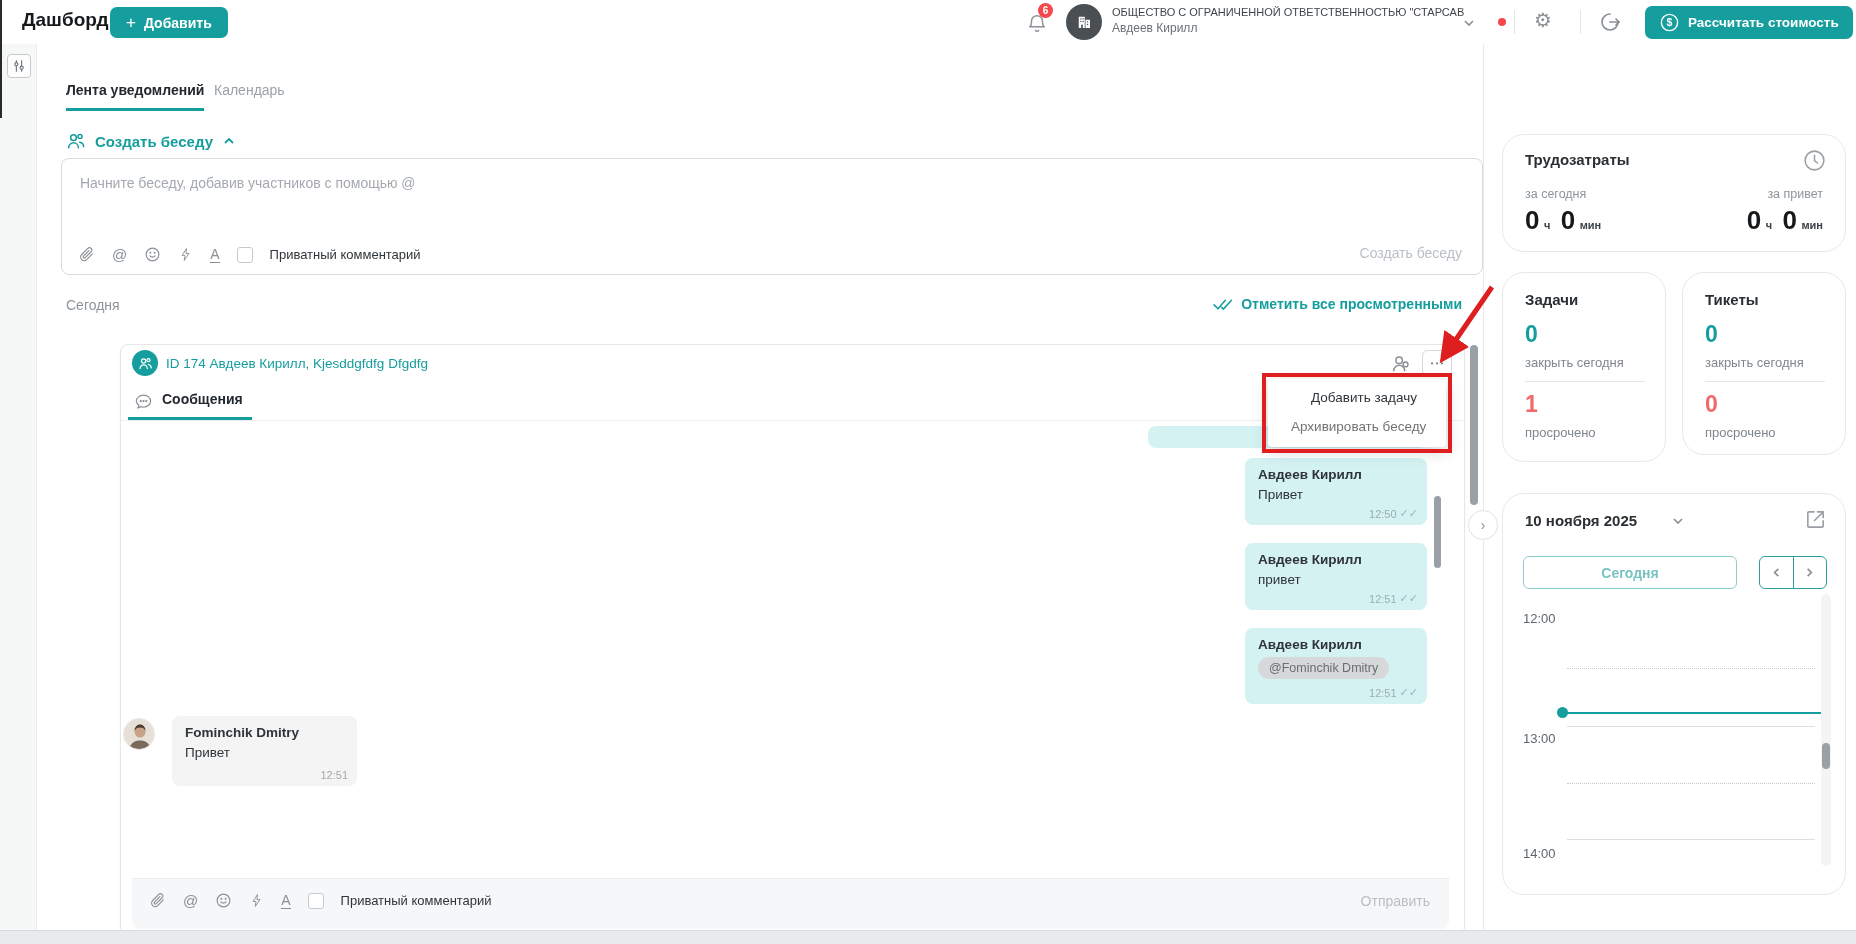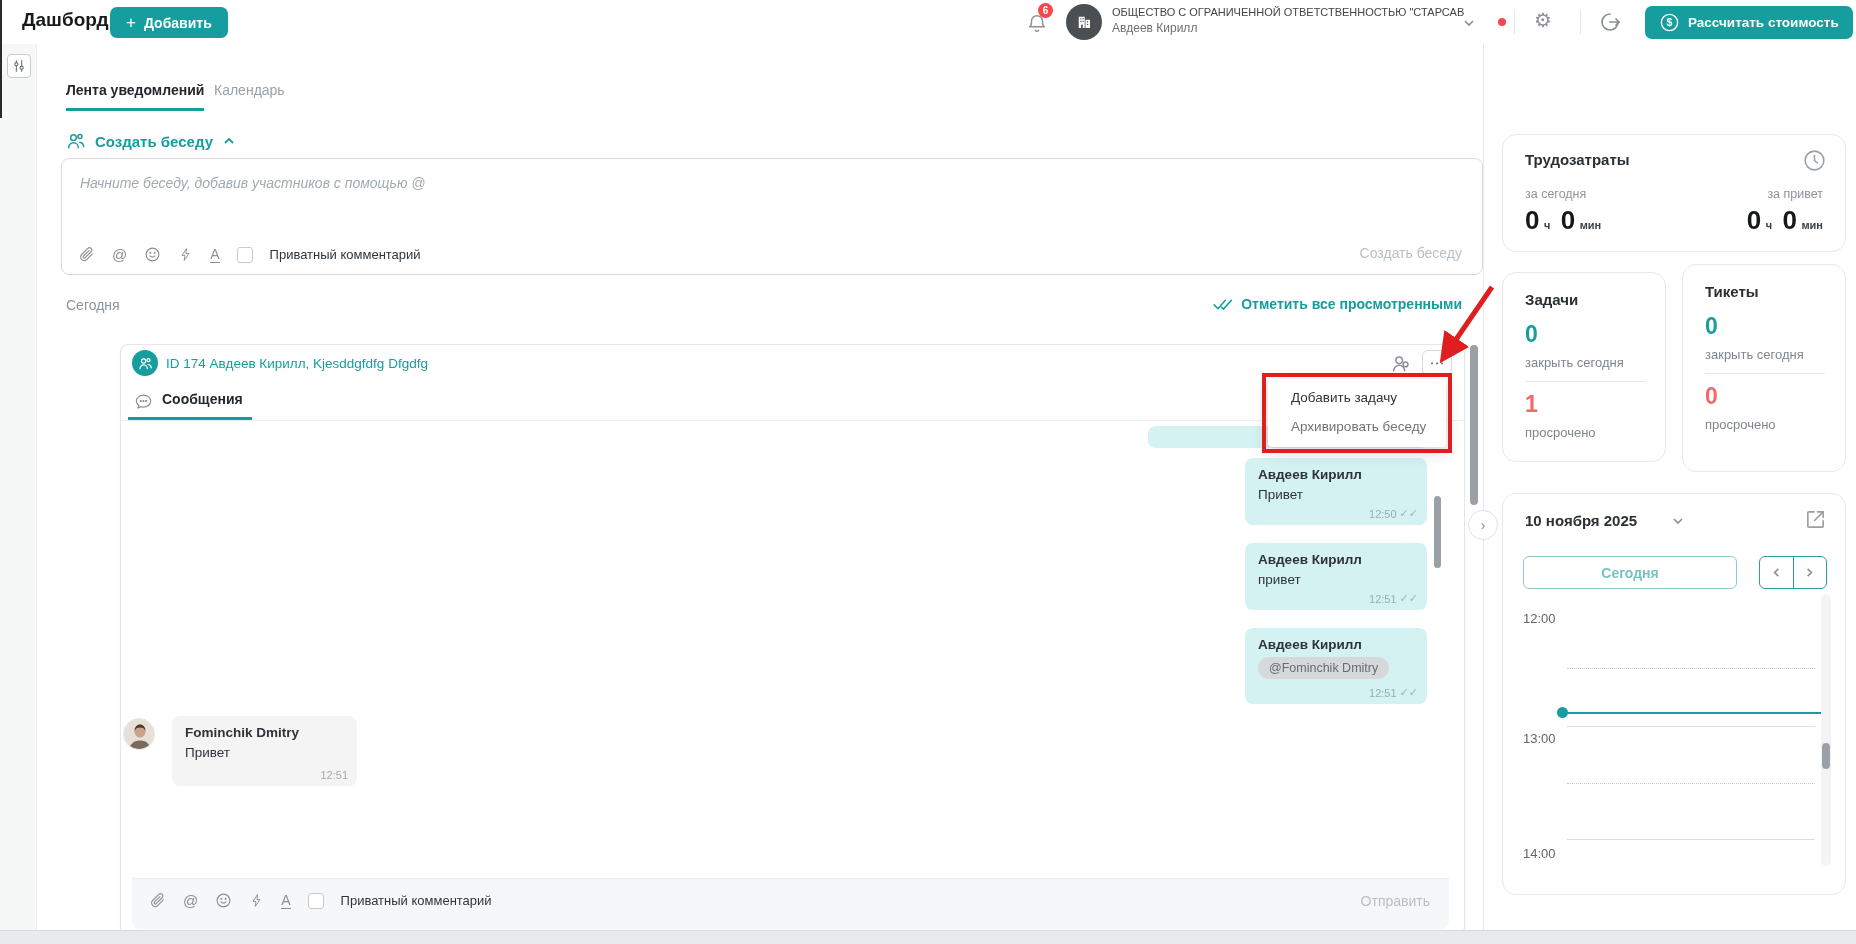--- a/index.html
+++ b/index.html
@@ -98,21 +98,21 @@
   .ctx-item { position:absolute; left:23px; font-size:13.5px; white-space:nowrap; }
   .red-box { left:1262px; top:373px; width:190px; height:80px; border:4px solid #df1f1f;
     z-index:40; pointer-events:none; }
   .red-arrow { left:1410px; top:265px; z-index:42; pointer-events:none; }
 
   
   .panel-border { left:1483px; top:44px; width:1px; height:886px; background:#e8eaec; }
   .collapse-handle { left:1468px; top:510px; width:30px; height:30px; border-radius:50%;
     background:#fff; border:1px solid #dfe2e4; color:#8a9096; font-size:14px;
     display:flex; align-items:center; justify-content:center; z-index:20; }
-  .card { position:absolute; background:#fff; border:1px solid #e7e9ea; border-radius:14px; }
+  .card { position:absolute; background:#fff; border:1px solid #e7e9ea; border-radius:22px; }
   .card-title { font-size:15px; font-weight:bold; color:#2b3034; }
   .sub { font-size:12.5px; color:#8d949b; }
   .big0 { font-size:26px; font-weight:bold; color:#16191c; }
   .unit { font-size:11px; font-weight:bold; color:#3a3f44; }
   .stat-num { font-size:23px; font-weight:bold; }
   .stat-label { font-size:13px; color:#7f868d; }
   .hr { position:absolute; height:1px; background:#e3e5e7; }
   .today-btn { left:20px; top:62px; width:214px; height:33px; border:1px solid #8ecccc;
     border-radius:6px; background:#fff; color:#79c2c2; font-size:14px; font-weight:bold;
     display:flex; align-items:center; justify-content:center; }
@@ -222,21 +222,21 @@
     </span>
     <span>Создать беседу</span>
     <span class="icon" style="color:#169d9d;">
       <svg width="14" height="14" viewBox="0 0 14 14" fill="none" stroke="currentColor" stroke-width="1.8">
           <path d="M3 9l4-4 4 4"></path>
         </svg>
     </span>
   </div>
 
   <div class="abs composer composer1">
-    <div class="abs ph" style="left:18px;top:16px;font-style:italic;">Начните беседу, добавив участников с помощью @</div>
+    <div class="abs ph" style="left:18px;top:16px;">Начните беседу, добавив участников с помощью @</div>
     <div class="abs tb-icons" style="left:16px;bottom:11px;">
       <span class="icon">
         <svg width="17" height="17" viewBox="0 0 24 24" fill="none" stroke="#8a9096" stroke-width="1.6" stroke-linecap="round">
           <path d="M20.2 11.2l-7.9 7.9a5 5 0 0 1-7.1-7.1l8.6-8.6a3.3 3.3 0 0 1 4.7 4.7l-8.6 8.6a1.65 1.65 0 0 1-2.3-2.3l7.9-7.9"></path>
           </svg>
       </span>
       <span class="at-glyph">@</span>
       <span class="icon">
         <svg width="17" height="17" viewBox="0 0 24 24" fill="none" stroke="#8a9096" stroke-width="1.6" stroke-linecap="round">
           <circle cx="12" cy="12" r="9"></circle>
@@ -368,21 +368,21 @@
           </svg>
       </span>
       <span class="fmt-a">A</span>
       <span class="chk"></span>
       <span class="chk-label">Приватный комментарий</span>
     </div>
   </div>
   <div class="abs disabled-label send-label">Отправить</div>
 
   <div class="abs ctx-menu">
-    <div class="ctx-item" style="top:11px;color:#2f353a;">Добавить задачу</div>
+    <div class="ctx-item" style="top:11px;color:#2f353a;margin-left:20px;">Добавить задачу</div>
     <div class="ctx-item" style="top:40px;color:#737373;">Архивировать беседу</div>
   </div>
   <div class="abs red-box"></div>
   <svg class="abs red-arrow" width="100" height="110" viewBox="0 0 100 110">
     <defs>
         <marker id="ah" markerWidth="7" markerHeight="7" refX="4.5" refY="3" orient="auto">
       <path d="M0 0L6 3L0 6z" fill="#df1f1f"></path>
         </marker>
       </defs>
     <line x1="82" y1="22" x2="34" y2="92" stroke="#df1f1f" stroke-width="5" marker-end="url(#ah)"></line>
@@ -421,21 +421,21 @@
 
   <div class="card" style="left:1502px;top:272px;width:164px;height:190px;">
     <div class="abs card-title" style="left:22px;top:18px;">Задачи</div>
     <div class="abs stat-num" style="left:22px;top:48px;color:#169d9d;">0</div>
     <div class="abs stat-label" style="left:22px;top:82px;">закрыть сегодня</div>
     <div class="hr" style="left:22px;top:108px;width:120px;"></div>
     <div class="abs stat-num" style="left:22px;top:118px;color:#f26969;">1</div>
     <div class="abs stat-label" style="left:22px;top:152px;">просрочено</div>
   </div>
 
-  <div class="card" style="left:1682px;top:264px;width:164px;height:208px;">
+  <div class="card" style="left:1682px;top:272px;width:164px;height:183px;">
     <div class="abs card-title" style="left:22px;top:18px;">Тикеты</div>
     <div class="abs stat-num" style="left:22px;top:48px;color:#169d9d;">0</div>
     <div class="abs stat-label" style="left:22px;top:82px;">закрыть сегодня</div>
     <div class="hr" style="left:22px;top:108px;width:120px;"></div>
     <div class="abs stat-num" style="left:22px;top:118px;color:#f26969;">0</div>
     <div class="abs stat-label" style="left:22px;top:152px;">просрочено</div>
   </div>
 
   <div class="card" style="left:1502px;top:493px;width:344px;height:402px;">
     <div class="abs card-title" style="left:22px;top:18px;">10 ноября 2025</div>

